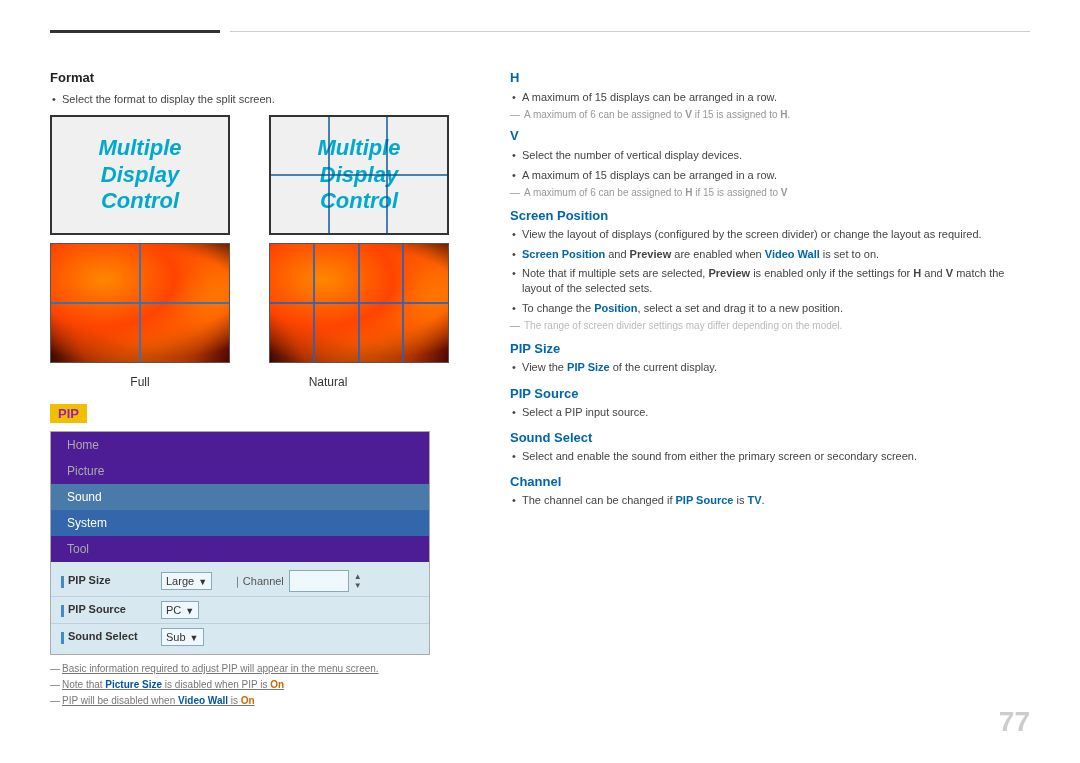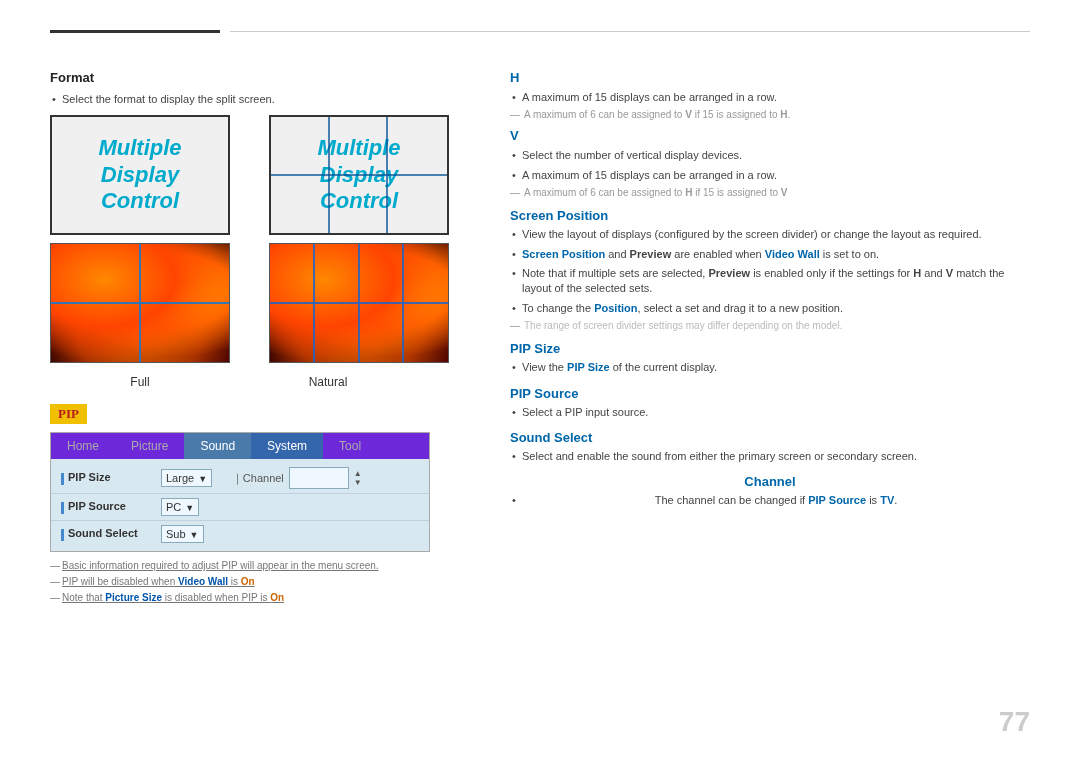--- a/index.html
+++ b/index.html
@@ -134,38 +134,38 @@
     }
 
     
     .pip-section {
       margin-top: 15px;
     }
 
     .pip-badge {
       display: inline-block;
       background: #f0c000;
-      color: #b91c1c;
+      color: #a21caf;
       font-weight: bold;
       font-size: 13px;
       padding: 2px 8px;
       margin-bottom: 8px;
-      font-family: Liberation Serif, serif;
     }
 
     
     .pip-menu {
       border: 1px solid #aaa;
       width: 380px;
       background: #e8f0f8;
     }
 
     .pip-menu-header {
       display: flex;
-      background: #6d28d9;
+      background: #4c1d95;
+      flex-direction: column;
     }
 
     .pip-menu-tab {
       padding: 6px 16px;
       font-size: 12px;
       color: #aaa;
       cursor: pointer;
     }
 
     .pip-menu-tab.active {
@@ -465,22 +465,22 @@
               <div class="pip-select">
                 Sub <span class="pip-select-arrow">▼</span>
               </div>
             </div>
           </div>
         </div>
 
         
         <div class="pip-notes-section">
           <div class="note-text">Basic information required to adjust PIP will appear in the menu screen.</div>
+          <div class="note-text">Note that <span class="link-blue">Picture Size</span> is disabled when PIP is <span class="link-orange">On</span></div>
           <div class="note-text">PIP will be disabled when <span class="link-blue">Video Wall</span> is <span class="link-orange">On</span></div>
-          <div class="note-text">Note that <span class="link-blue">Picture Size</span> is disabled when PIP is <span class="link-orange">On</span></div>
         </div>
       </div>
     </div>
 
     <div class="right-column">
 
       <div>
         <div class="h-label">H</div>
         <div class="right-bullet">A maximum of 15 displays can be arranged in a row.</div>
         <div class="right-note">A maximum of 6 can be assigned to <strong>V</strong> if 15 is assigned to <strong>H</strong>.</div>
@@ -510,21 +510,21 @@
       <div style="margin-top:8px;">
         <div class="section-label">PIP Source</div>
         <div class="right-bullet">Select a PIP input source.</div>
       </div>
 
       <div style="margin-top:8px;">
         <div class="section-label">Sound Select</div>
         <div class="right-bullet">Select and enable the sound from either the primary screen or secondary screen.</div>
       </div>
 
-      <div style="margin-top:8px;text-align:center;">
+      <div style="margin-top:8px;">
         <div class="section-label">Channel</div>
         <div class="right-bullet">The channel can be changed if <span class="blue-text inline-bold">PIP Source</span> is <span class="blue-text inline-bold">TV</span>.</div>
       </div>
 
     </div>
   </div>
 
   <div class="page-number">77</div>
 </div>
 

